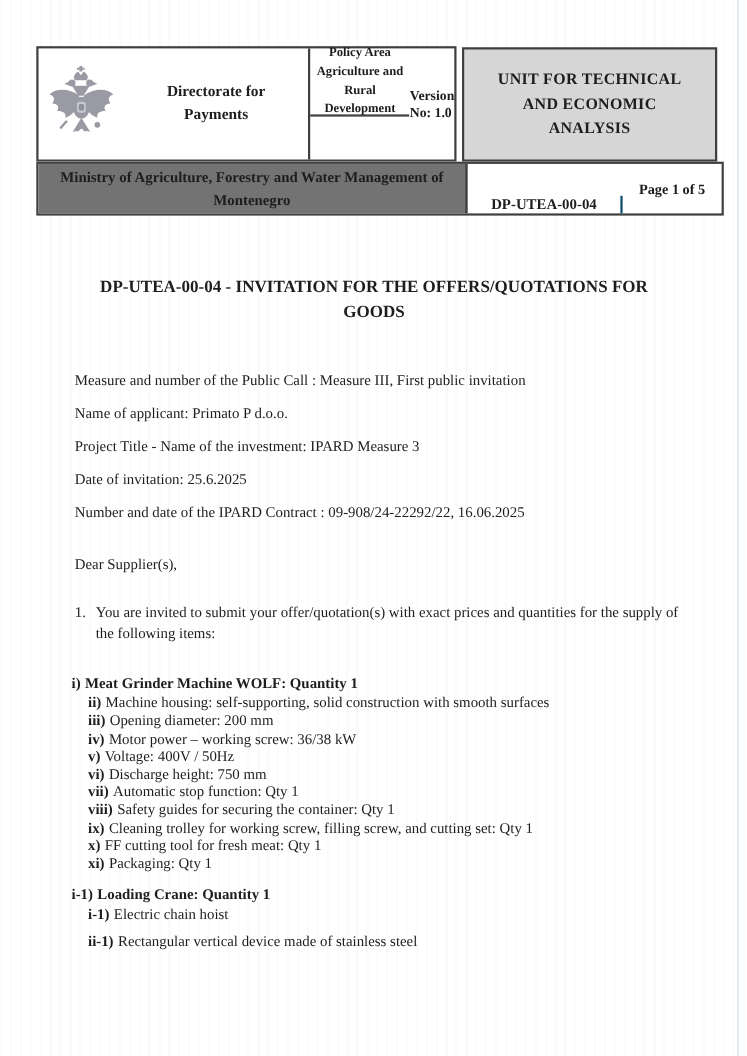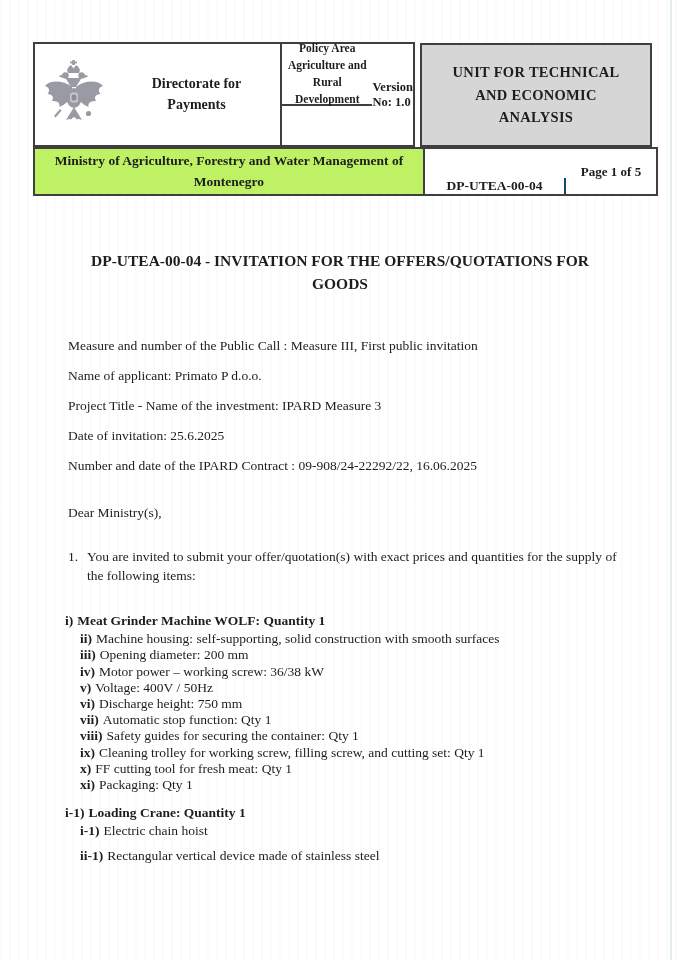--- a/index.html
+++ b/index.html
@@ -42,21 +42,21 @@
     position:absolute;left:420px;top:43px;width:232px;height:104px;
     border:2px solid #3f3f3f;background:#d6d6d6;box-sizing:border-box;
     display:flex;align-items:center;justify-content:center;text-align:center;
     font-weight:bold;font-size:14.5px;line-height:1.55;letter-spacing:.3px;white-space:pre-line;
   }
   .row2{
     position:absolute;left:33px;top:147px;width:625px;height:49px;
     border:2px solid #3f3f3f;box-sizing:border-box;display:flex;background:#fff;
   }
   .ministry-cell{
-    width:390px;background:#bef264;border-right:2px solid #3f3f3f;box-sizing:border-box;
+    width:390px;background:#737373;border-right:2px solid #3f3f3f;box-sizing:border-box;
     display:flex;align-items:center;justify-content:center;text-align:center;
     font-weight:bold;font-size:13.5px;line-height:1.5;white-space:pre-line;
   }
   .doccode-cell{
     width:141px;border-right:2px solid #0c4a6e;box-sizing:border-box;
     display:flex;align-items:center;justify-content:center;font-weight:bold;font-size:13.5px;margin-top:29px;
   }
   .page-cell{flex:1;display:flex;align-items:center;justify-content:center;font-weight:bold;font-size:13px;}
 
   
@@ -132,21 +132,21 @@
 GOODS</div>
 
   <div class="meta-block">
     <p>Measure and number of the Public Call : Measure III, First public invitation</p>
     <p>Name of applicant: Primato P d.o.o.</p>
     <p>Project Title - Name of the investment: IPARD Measure 3</p>
     <p>Date of invitation: 25.6.2025</p>
     <p>Number and date of the IPARD Contract : 09-908/24-22292/22, 16.06.2025</p>
   </div>
 
-  <div class="salutation">Dear Ministry(s),</div>
+  <div class="salutation">Dear Supplier(s),</div>
 
   <div class="intro">
     <span class="num">1.</span>
     <span class="itext">You are invited to submit your offer/quotation(s) with exact prices and quantities for the supply of the following items:</span>
   </div>
 
   <div class="group group-1">
     <div class="item-head">
       <span class="mk">i)</span><span>Meat Grinder Machine WOLF: Quantity 1</span>
     </div>

